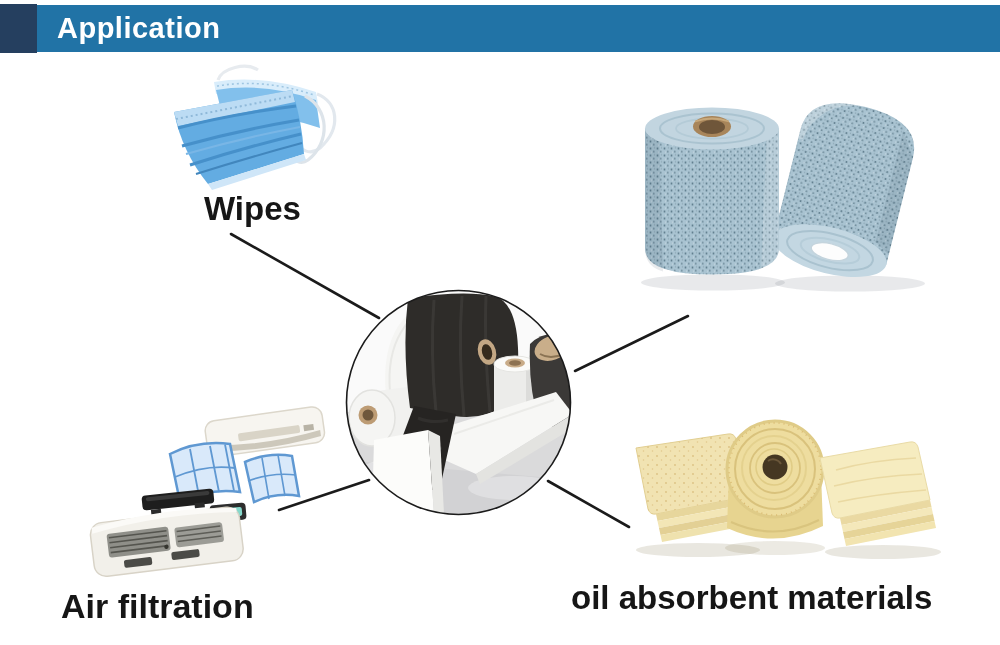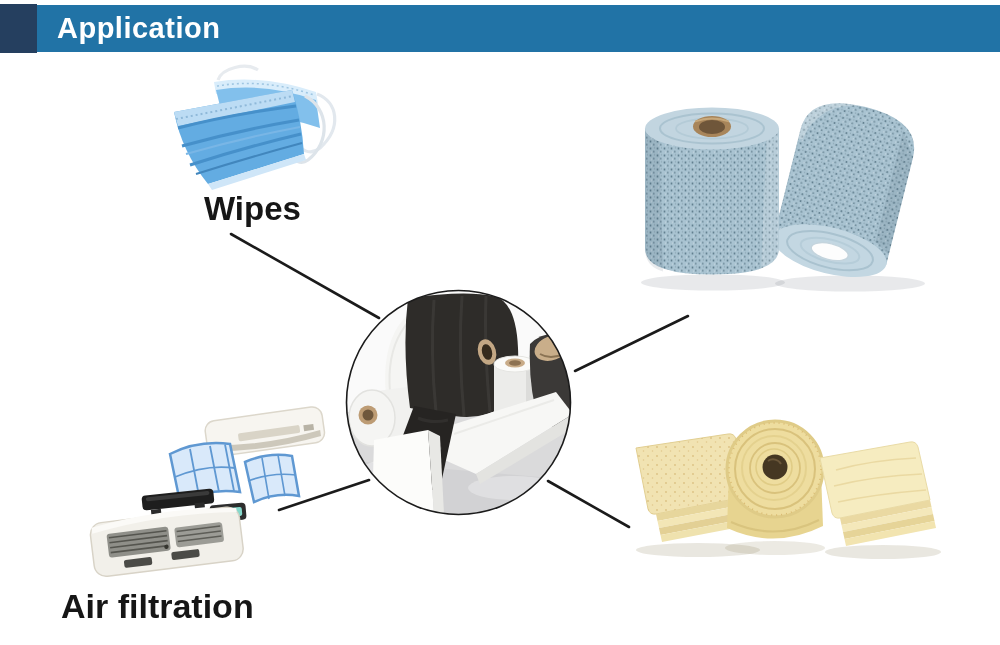--- a/index.html
+++ b/index.html
@@ -236,14 +236,15 @@
         </g>
         <path d="M30 152 L84 142 L90 226 L28 229 Z" fill="#fcfcfa"></path>
         <path d="M84 142 L96 148 L100 226 L90 226 Z" fill="#e8e8e5"></path>
       </g>
       <circle cx="114.5" cy="114.5" r="112" fill="none" stroke="#1b1b1b" stroke-width="1.6"></circle>
     </svg>
   </div>
 
   <div class="app-label label-mask">Wipes</div>
   <div class="app-label label-air">Air filtration</div>
+  <div class="app-label label-oil">oil absorbent materials</div>
 
 </div>
 
 </body></html>

